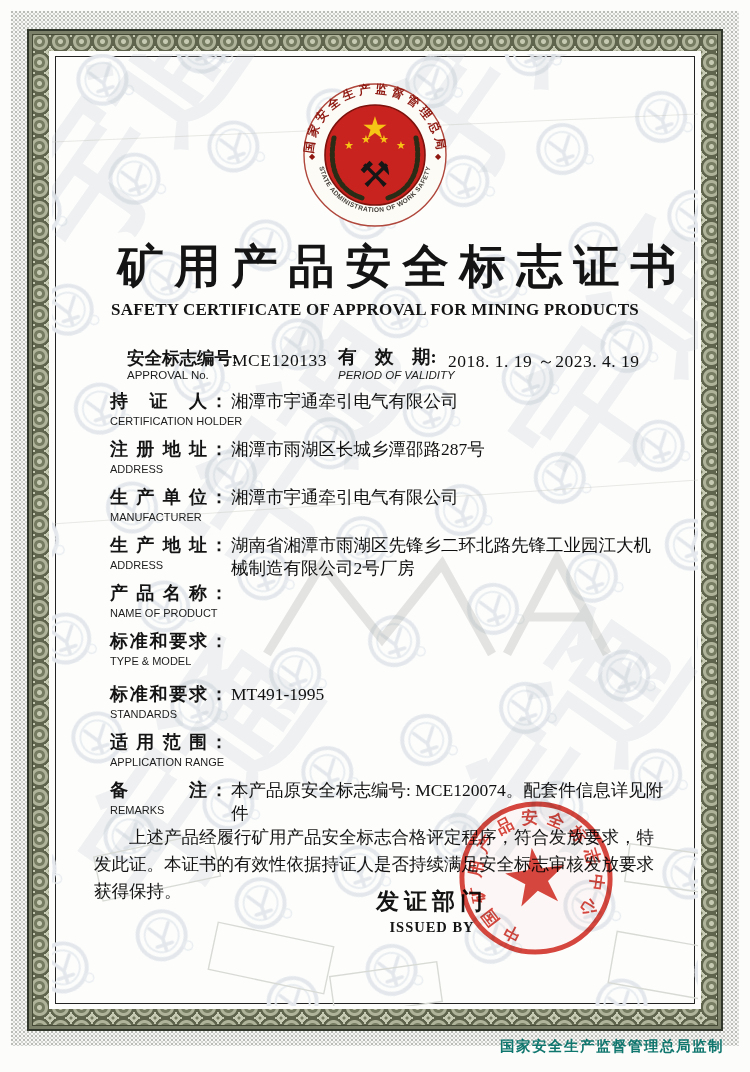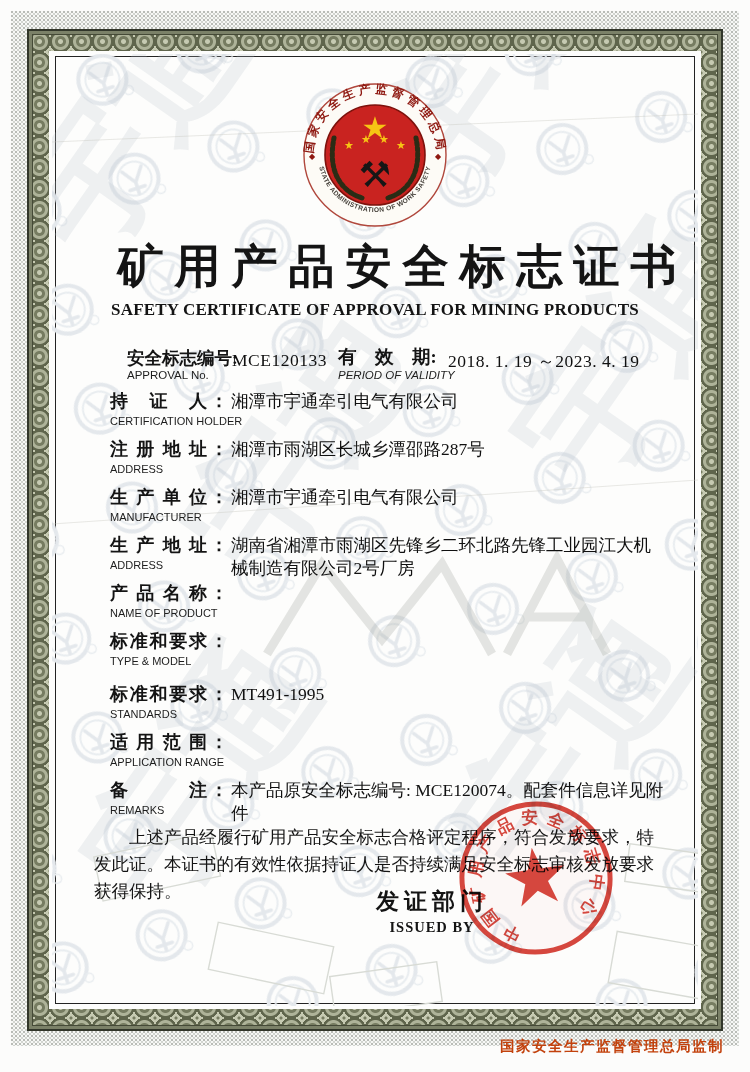--- a/index.html
+++ b/index.html
@@ -61,21 +61,21 @@
   .declaration {
     position:absolute; left:94px; top:824px; width:574px;
     font-size:17.5px; line-height:27px; text-indent:2em; color:#141414;
   }
   .issued { position:absolute; left:344px; top:886px; width:120px; text-align:center;margin-left:28px; }
   .issued-cn { font-size:23px; font-weight:bold; letter-spacing:5px; color:#141414; }
   .issued-en { font-size:14.5px; font-weight:bold; letter-spacing:1px; margin-top:2px; color:#141414; }
   .cert-date { position:absolute; left:468px; top:936px; font-size:19px; letter-spacing:1px; color:#151515; }
   .seal { position:absolute; left:456px; top:798px; width:160px; height:160px; z-index:3;
           opacity:0.92; mix-blend-mode:multiply; transform:rotate(-8deg); }
-  .footer-note { position:absolute; right:26px; top:1037px; font-size:14.5px; font-weight:bold; letter-spacing:1.5px; color:#c2410c; z-index:2; }
+  .footer-note { position:absolute; right:26px; top:1037px; font-size:14.5px; font-weight:bold; letter-spacing:1.5px; color:#0f766e; z-index:2; }
   .sym { font-family:"DejaVu Sans", sans-serif; }
 </style>
 </head>
 <body>
 
 <div class="page">
 
   <div class="frame-stipple"></div>
   <div class="frame-ornate"></div>
   <div class="paper"></div>

